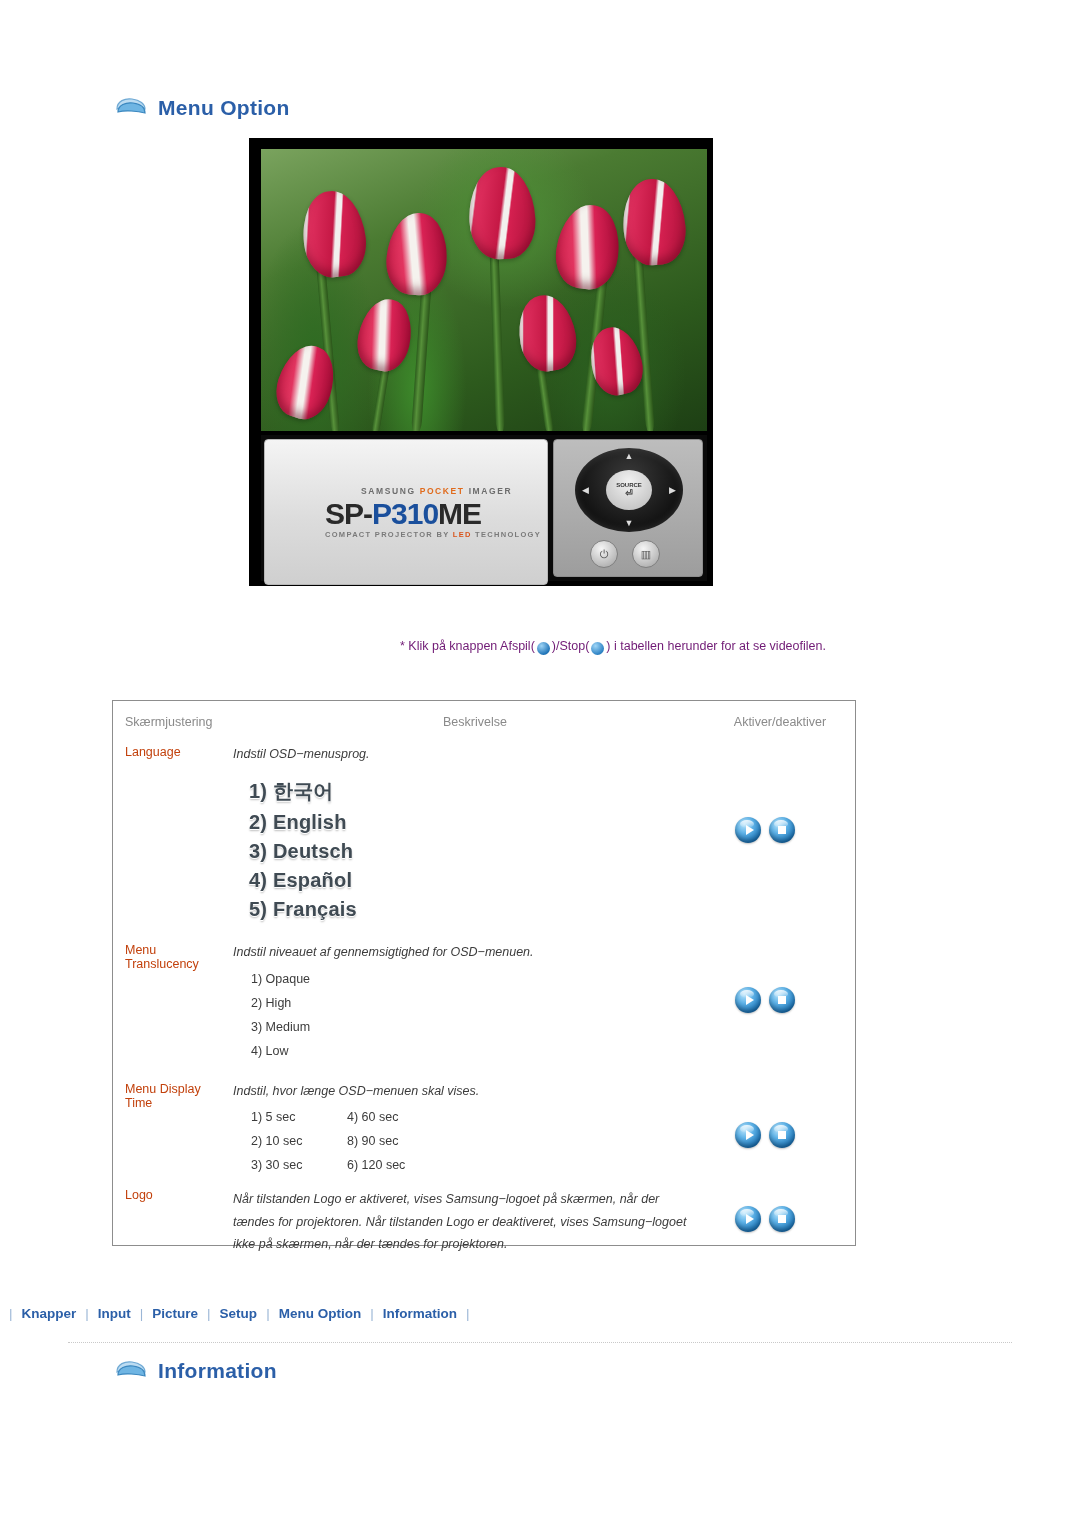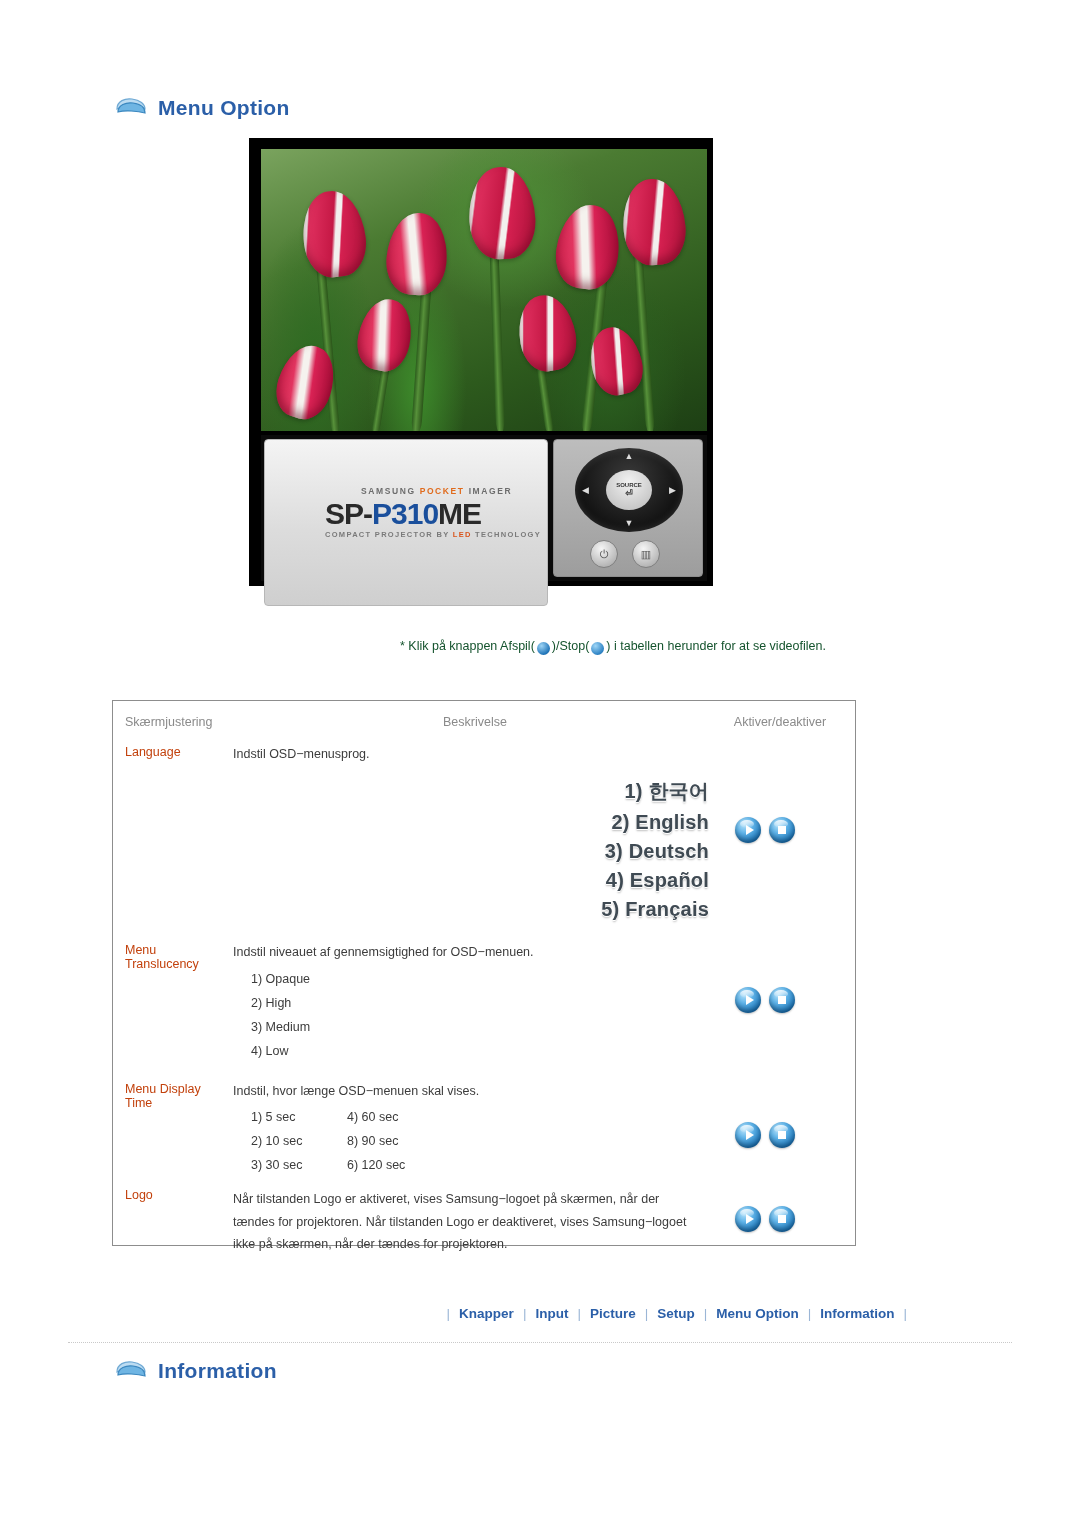--- a/index.html
+++ b/index.html
@@ -91,21 +91,21 @@
     top: 294px;
     width: 446px;
     height: 146px;
     background: #0a0a0a;
   }
   .device-left {
     position: absolute;
     left: 3px;
     top: 4px;
     width: 284px;
-    height: 167px;
+    height: 146px;
     background: linear-gradient(180deg, #f4f4f4, #dcdcdc 55%, #cfcfcf);
     border: 1px solid #b7b7b7;
     border-radius: 4px;
     box-sizing: border-box;
     text-align: center;
   }
   .brandline {
     position: absolute;
     left: 96px;
     top: 46px;
@@ -193,21 +193,21 @@
     font-size: 11px;
     color: #555;
   }
 
   
   .note {
     position: absolute;
     left: 400px;
     top: 639px;
     font-size: 12.5px;
-    color: #14532d;
+    color: #701a75;
     display: flex;
     align-items: center;
     gap: 2px;
   }
   .mini-btn {
     display: inline-block;
     width: 13px;
     height: 13px;
     border-radius: 50%;
     background: radial-gradient(circle at 35% 30%, #9ed4f5, #1f74b8 70%, #13547f);
@@ -246,25 +246,24 @@
   .tbl th.c2 { text-align: center; }
   .tbl th.c3 { text-align: center; padding-right: 12px; width: 120px; }
   .tbl td {
     vertical-align: top;
     padding: 6px 0;
   }
   .tbl td.col-name { padding-left: 12px; width: 108px; color: #c2410c; }
   .tbl td.col-desc { padding-right: 8px; }
   .tbl td.col-act { width: 120px; text-align: left; padding-left: 18px; }
 
-  .desc-main { line-height: 1.5; }
+  .desc-main { line-height: 1.5; font-style: italic; }
 
   .lang-list {
-    margin: 14px 0 10px 0;
-    text-align: right;
+    margin: 14px 0 10px 16px;
   }
   .lang-item {
     font-size: 20px;
     font-weight: bold;
     color: #3f4a53;
     letter-spacing: 0.2px;
     margin-bottom: 6px;
     text-shadow: 0 1px 0 #fff, 0 2px 2px rgba(0,0,0,.25);
     font-family: "Liberation Sans", sans-serif;
   }
@@ -319,21 +318,21 @@
     width: 8px; height: 8px;
     background: #ffffff;
   }
 
   
   .bottom-nav {
     position: absolute;
     left: 0;
     top: 1306px;
     width: 916px;
-    text-align: right;
+    text-align: left;
     font-size: 13.5px;
     font-weight: bold;
     color: #2b5fa8;
   }
   .bottom-nav .sep {
     color: #9bb6d6;
     font-weight: normal;
     padding: 0 9px;
   }
   .bottom-nav a {

